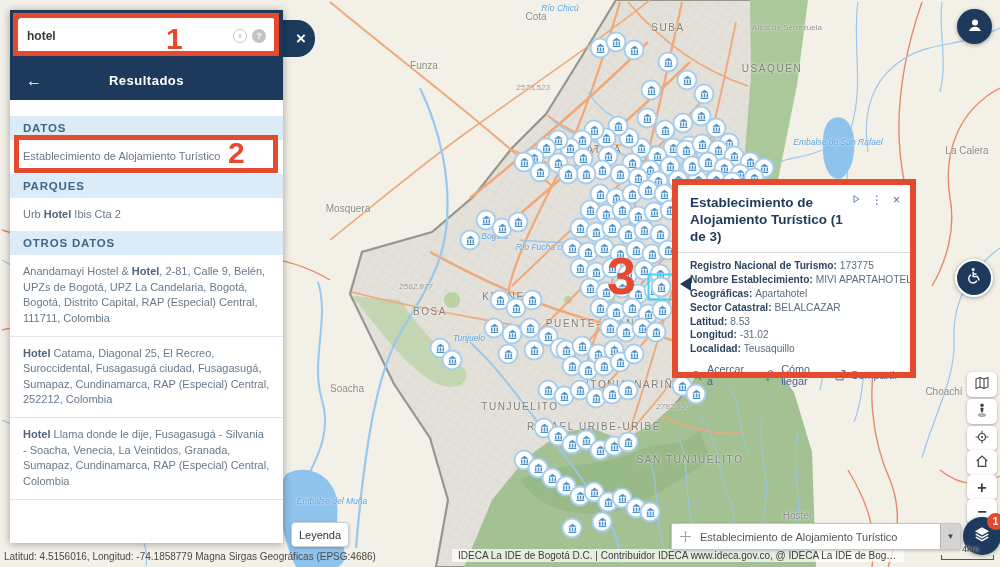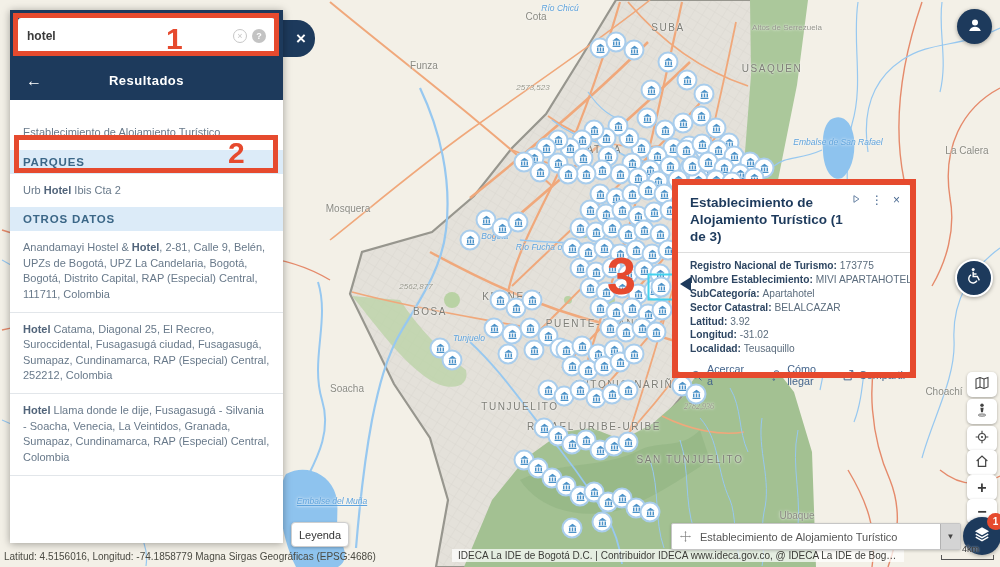--- a/index.html
+++ b/index.html
@@ -40,21 +40,21 @@
 
   
   #popup { position:absolute; left:678px; top:185px; width:232px; height:187px; background:#fff; z-index:35; border-radius:2px; box-shadow:0 1px 6px rgba(0,0,0,.3); padding:9px 12px 6px; }
   #popup-title { font-size:13.5px; font-weight:bold; color:#1d3a5c; line-height:1.27; width:168px; }
   .popup-icons { position:absolute; top:9px; right:10px; display:flex; gap:10px; align-items:center; color:#4a6a92; }
   .popup-icons .pi { cursor:pointer; font-size:12px; line-height:1; }
   .popup-icons svg { width:10px; height:10px; stroke:#4a6a92; fill:none; stroke-width:2; }
   #popup-divider { border-top:1px solid #ddd; margin:7px -12px 6px; }
   .pfield { font-size:10.2px; line-height:13.8px; color:#5b6c7d; white-space:nowrap; }
   .pfield b { color:#2e4662;margin-top:42px; }
-  #popup-actions { margin-top:7px; display:flex; gap:26px; align-items:center; color:#45658c; font-size:10.8px; }
+  #popup-actions { margin-top:7px; display:flex; gap:20px; align-items:center; color:#45658c; font-size:10.8px; }
   .paction { display:flex; align-items:center; gap:4px; cursor:pointer; }
   .paction svg { width:13px; height:13px; stroke:#45658c; fill:none; stroke-width:1.8; }
   #popup-anchor { position:absolute; left:2px; top:92px; width:0; height:0; border-top:7px solid transparent; border-bottom:7px solid transparent; border-right:11px solid #1d3a5c; }
 
   
   .abox { position:absolute; border:5px solid #e64a2e; z-index:40; pointer-events:none; }
   #box1 { left:13px; top:13px; width:266px; height:43px; }
   #box2 { left:14px; top:135px; width:264px; height:38px; }
   #box3 { left:672px; top:179px; width:244px; height:199px; border-width:6px; }
   .anum { position:absolute; color:#e64a2e; font-weight:800; z-index:41; pointer-events:none; line-height:1; }
@@ -179,30 +179,30 @@
       <div class="mlabel loc" style="left: 628px; top: 384px;">ANTONIO NARIÑO</div>
       <div class="mlabel loc" style="left: 520px; top: 406px;">TUNJUELITO</div>
       <div class="mlabel loc" style="left: 594px; top: 426px;">RAFAEL URIBE-URIBE</div>
       <div class="mlabel loc" style="left: 690px; top: 459px;">SAN TUNJUELITO</div>
       <div class="mlabel town" style="left: 536px; top: 16px;">Cota</div>
       <div class="mlabel town" style="left: 424px; top: 65px;">Funza</div>
       <div class="mlabel town" style="left: 348px; top: 208px;">Mosquera</div>
       <div class="mlabel town" style="left: 347px; top: 388px;">Soacha</div>
       <div class="mlabel town" style="left: 967px; top: 150px; text-align: center;">La Calera</div>
       <div class="mlabel town" style="left: 944px; top: 391px;">Choachí</div>
-      <div class="mlabel town" style="left: 797px; top: 515px;">Ubaque</div>
+      <div class="mlabel town" style="left: 797px; top: 515px;">Hostel</div>
       <div class="mlabel small" style="left: 787px; top: 27px;">Altos de Serrezuela</div>
       <div class="mlabel water" style="left: 560px; top: 8px;">Río Chicú</div>
       <div class="mlabel water" style="left: 487px; top: 236px;">Río Bogotá</div>
       <div class="mlabel water" style="left: 543px; top: 247px;">Río Fucha o S</div>
       <div class="mlabel water" style="left: 469px; top: 338px;">Tunjuelo</div>
       <div class="mlabel water" style="left: 838px; top: 142px;">Embalse de San Rafael</div>
-      <div class="mlabel water" style="left: 332px; top: 501px; text-decoration: underline;">Embalse del Muña</div>
+      <div class="mlabel water" style="left: 332px; top: 501px;">Embalse del Muña</div>
       <div class="mlabel elev" style="left: 416px; top: 286px;">2562,877</div>
-      <div class="mlabel elev" style="left: 699px; top: 406px; font-family: Liberation Serif, serif;">2782,936</div>
+      <div class="mlabel elev" style="left: 673px; top: 406px;">2782,936</div>
       <div class="mlabel elev" style="left: 533px; top: 87px;">2573,523</div>
     </div>
   <div id="markers">
       <div class="marker" style="left: 600px; top: 48px;">
         <svg viewBox="0 0 20 20">
           <path d="M10 2L3 7.2h14L10 2zM4.2 8.4h2.4v6.2H4.2zM8.8 8.4h2.4v6.2H8.8zM13.4 8.4h2.4v6.2h-2.4zM3.4 15.6h13.2v2H3.4z"></path>
         </svg>
       </div>
       <div class="marker" style="left: 616px; top: 42px;">
         <svg viewBox="0 0 20 20">
@@ -1002,20 +1002,21 @@
     <div class="searchbox">
       <input class="search-text" value="hotel" style="">
       <span class="sicon icon-clear">×</span>
       <span class="sicon icon-help">?</span>
     </div>
     <div class="results-bar">
       <span class="back-arrow">←</span>
       <span class="results-title">Resultados</span>
     </div>
     <div id="results">
+        <div class="sec-header">DATOS</div>
         <div class="result-item"><span>Establecimiento de Alojamiento Turístico</span></div>
         <div class="sec-header">PARQUES</div>
         <div class="result-item"><span>Urb </span><span class="bseg">Hotel</span><span> Ibis Cta 2</span></div>
         <div class="sec-header">OTROS DATOS</div>
         <div class="result-item"><span>Anandamayi Hostel &amp; </span><span class="bseg">Hotel</span><span>, 2-81, Calle 9, Belén, UPZs de Bogotá, UPZ La Candelaria, Bogotá, Bogotá, Distrito Capital, RAP (Especial) Central, 111711, Colombia</span></div>
         <div class="result-item divided"><span class="bseg">Hotel</span><span> Catama, Diagonal 25, El Recreo, Suroccidental, Fusagasugá ciudad, Fusagasugá, Sumapaz, Cundinamarca, RAP (Especial) Central, 252212, Colombia</span></div>
         <div class="result-item divided"><span class="bseg">Hotel</span><span> Llama donde le dije, Fusagasugá - Silvania - Soacha, Venecia, La Veintidos, Granada, Sumapaz, Cundinamarca, RAP (Especial) Central, Colombia</span></div>
         <div class="result-item divided"></div>
       </div>
   </div>
@@ -1027,23 +1028,23 @@
             <path d="M7 4l12 8-12 8z"></path>
           </svg></span>
       <span class="pi">⋮</span>
       <span class="pi">×</span>
     </div>
     <div id="popup-title">Establecimiento de Alojamiento Turístico (1 de 3)</div>
     <div id="popup-divider"></div>
     <div id="popup-fields">
         <div class="pfield"><b>Registro Nacional de Turismo: </b><span>173775</span></div>
         <div class="pfield"><b>Nombre Establecimiento: </b><span>MIVI APARTAHOTEL</span></div>
-        <div class="pfield"><b>SubCategoría: </b><span>Apartahotel</span></div>
+        <div class="pfield"><b>Geográficas: </b><span>Apartahotel</span></div>
         <div class="pfield"><b>Sector Catastral: </b><span>BELALCAZAR</span></div>
-        <div class="pfield"><b>Latitud: </b><span>3.92</span></div>
+        <div class="pfield"><b>Latitud: </b><span>8.53</span></div>
         <div class="pfield"><b>Longitud: </b><span>-31.02</span></div>
         <div class="pfield"><b>Localidad: </b><span>Teusaquillo</span></div>
       </div>
     <div id="popup-actions">
         <div class="paction">
           <span style="display: flex;">
             <svg viewBox="0 0 24 24">
               <circle cx="10.5" cy="10.5" r="6"></circle>
               <path d="M15 15l6 6M8 10.5h5M10.5 8v5"></path>
             </svg>

